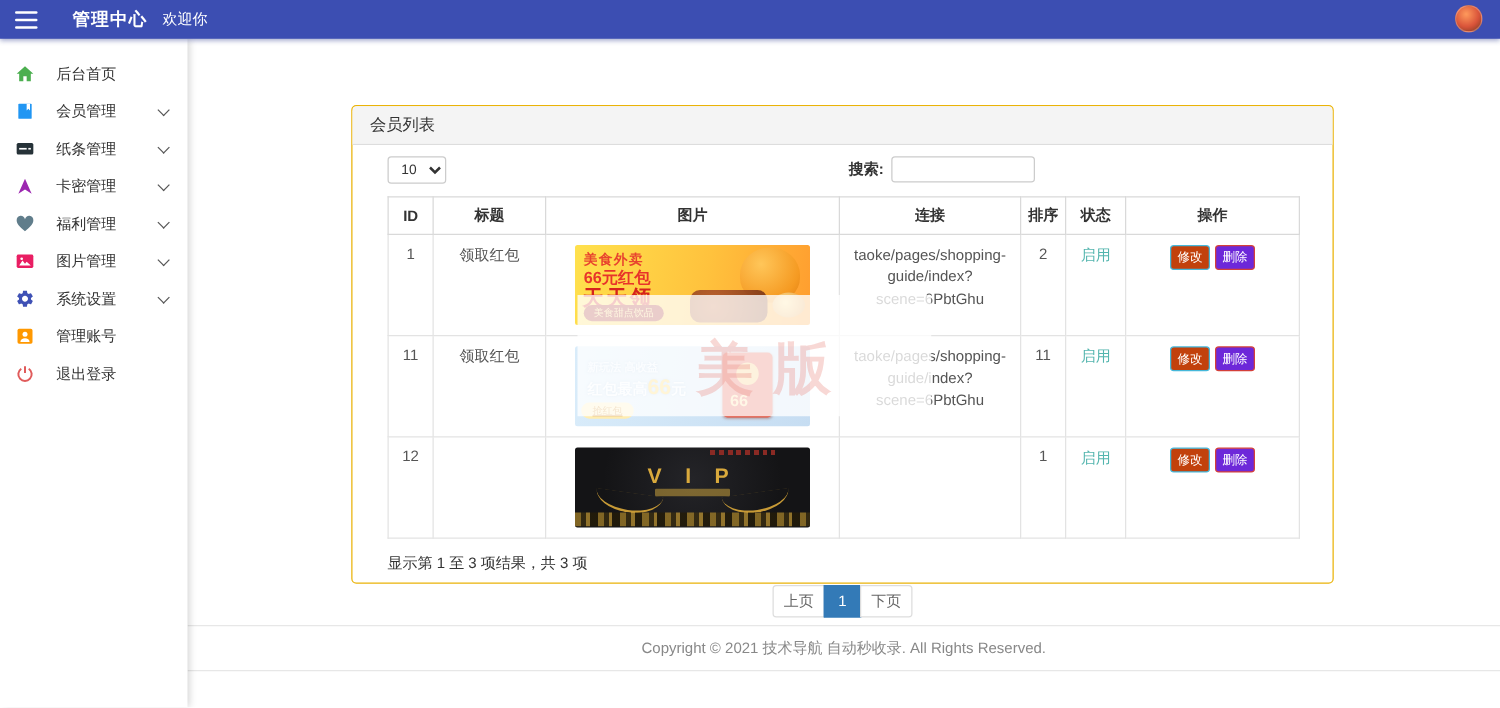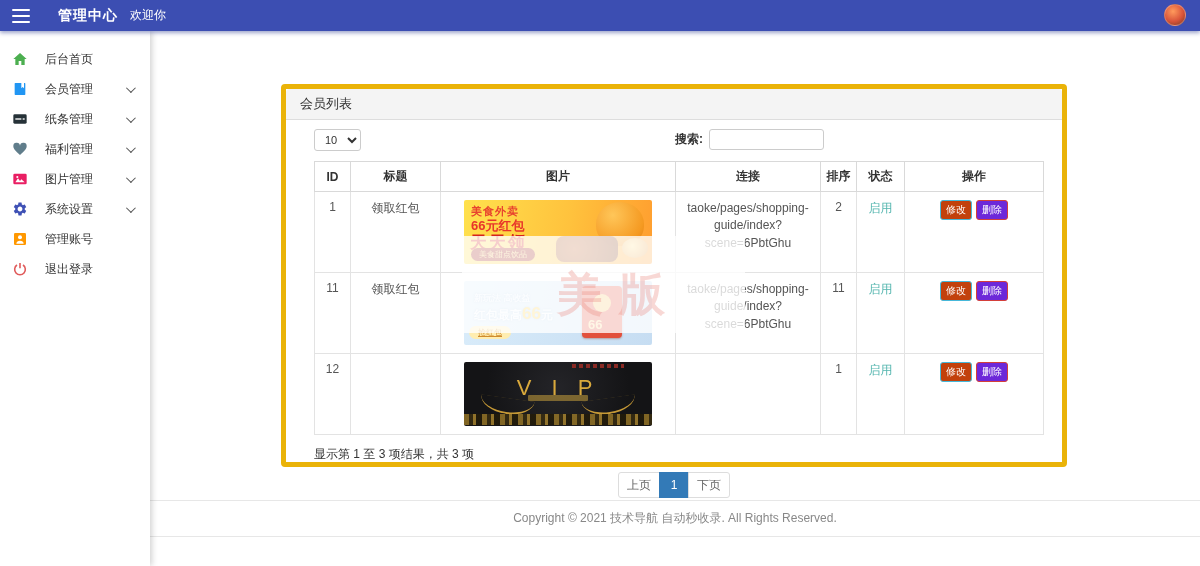--- a/index.html
+++ b/index.html
@@ -37,21 +37,21 @@
   .side-label { flex:1; }
   .chev { position:absolute; right:17px; width:7px; height:7px;
     border-right:1.5px solid #555; border-bottom:1.5px solid #555;
     transform:rotate(45deg) translateY(-2px); }
 
   
   .main { position:absolute; left:150px; top:31px; width:1050px; height:535px; background:#fff; }
 
   .panel {
     position:absolute; left:131px; top:53px; width:786px; height:383px;
-    background:#fff; border:5px solid #eab308; border-radius:4px;
+    background:#fff; border:1px solid #eab308; border-radius:4px;
   }
   .panel-heading {
     background:#f4f4f4; border-bottom:1px solid #ddd; border-radius:4px 4px 0 0;
     padding:6px 14px; font-size:13px; color:#333;
   }
   .panel-body { position:relative; padding:9px 28px 10px; }
 
   .toolbar { height:24px; margin-bottom:8px; position:relative; }
   .len-select {
     width:47px; height:22px; font-size:11px; color:#333; padding-left:6px;
@@ -100,21 +100,21 @@
   .b2-env { position:absolute; right:30px; top:5px; width:40px; height:52px; background:#e2503c;
     border-radius:4px; box-shadow:0 1px 2px rgba(150,60,40,.4); }
   .b2-env-c { position:absolute; left:11px; top:8px; width:18px; height:18px; border-radius:50%;
     background:#f6c46a; color:#b03a28; font-size:9px; font-weight:bold; text-align:center; line-height:18px; }
   .b2-env-num { position:absolute; left:6px; bottom:6px; color:#ffd88f; font-size:13px; font-weight:bold; }
 
   .banner3 { background:radial-gradient(circle at 50% 40%, #242428, #141416 70%); }
   .b3-top { position:absolute; right:28px; top:2px; width:52px; height:4px;
     background:repeating-linear-gradient(90deg,#8a2a24 0 4px,transparent 4px 7px); }
   .b3-vip { position:absolute; left:0; right:0; top:13px; text-align:center; color:#d9a93c;
-    font-size:22px; font-weight:normal; letter-spacing:7px; }
+    font-size:17px; font-weight:bold; letter-spacing:7px; }
   .b3-sub { position:absolute; left:64px; top:33px; width:60px; height:6px;
     background:rgba(201,160,60,.55); border-radius:1px; }
   .b3-antler-l,.b3-antler-r { position:absolute; top:36px; width:54px; height:16px;
     border-bottom:2px solid #c79a36; border-radius:0 0 50% 50%/0 0 100% 100%; }
   .b3-antler-l { left:16px; transform:rotate(8deg); }
   .b3-antler-r { right:16px; transform:rotate(-8deg); }
   .b3-flourish { position:absolute; left:0; right:0; bottom:1px; height:11px; opacity:.8;
     background:repeating-linear-gradient(90deg,#9c7a28 0 5px,#3a2e10 5px 9px,#b08a30 9px 12px,#241c08 12px 18px); }
 
   .summary { font-size:12px; color:#333; margin-top:11px; }
@@ -172,20 +172,27 @@
   <div class="side-item">
     <svg class="side-icon" viewBox="0 0 24 24">
         <rect x="2" y="5" width="20" height="14" rx="2" fill="#263238"></rect>
         <rect x="5" y="11" width="9" height="2" fill="#fff"></rect>
         <rect x="16" y="11" width="3" height="2" fill="#fff"></rect>
       </svg>
     <span class="side-label">纸条管理</span>
     <i class="chev"></i>
   </div>
 
+  <div class="side-item">
+    <svg class="side-icon" viewBox="0 0 24 24">
+        <path fill="#9c27b0" d="M12 3 L20 21 L12 16 L4 21 Z"></path>
+      </svg>
+    <span class="side-label">卡密管理</span>
+    <i class="chev"></i>
+  </div>
 
   <div class="side-item">
     <svg class="side-icon" viewBox="0 0 24 24">
         <path fill="#607d8b" d="M12 21 C5 15 2 11.5 2 8 a5 5 0 0 1 10 -1 a5 5 0 0 1 10 1 c0 3.5 -3 7 -10 13 z"></path>
       </svg>
     <span class="side-label">福利管理</span>
     <i class="chev"></i>
   </div>
 
   <div class="side-item">

